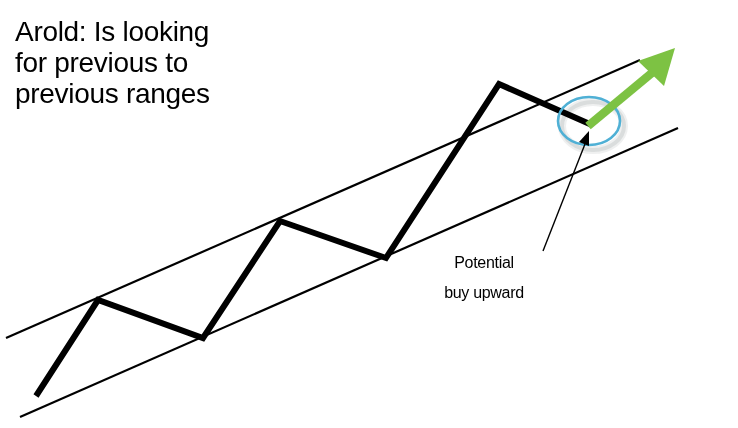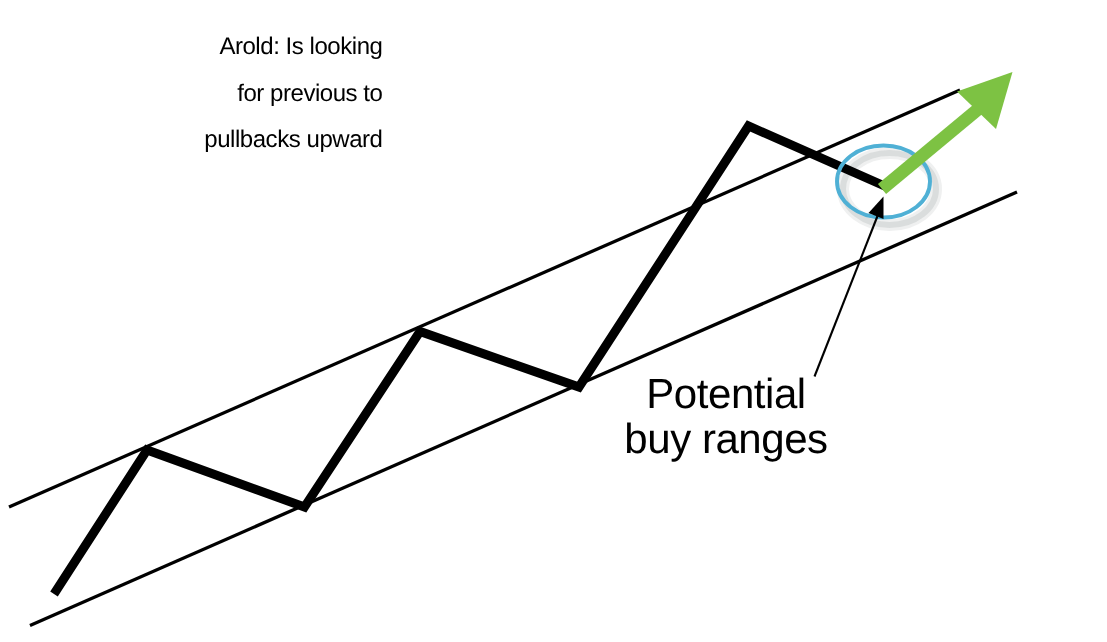--- a/index.html
+++ b/index.html
@@ -21,31 +21,31 @@
     left: 0;
     top: 0;
     width: 738px;
     height: 428px;
   }
   .note {
     position: absolute;
     left: 15px;
     top: 16px;
     width: 240px;
-    font-size: 16px;
+    font-size: 28px;
     line-height: 31px;
-    text-align: right;
+    text-align: left;
     letter-spacing: -0.3px;
   }
   .buy-label {
     position: absolute;
     left: 404px;
     top: 248px;
     width: 160px;
-    font-size: 28px;
+    font-size: 16px;
     line-height: 30px;
     text-align: center;
     letter-spacing: -0.3px;
   }
 </style>
 </head>
 <body>
 
 <div class="canvas">
 
@@ -64,21 +64,21 @@
     <polyline fill="none" stroke-width="8.5" points="588,126 653,72" stroke="#7DC243"></polyline>
     <polygon points="675,48 664,86 638,61" fill="#7DC243"></polygon>
 
     <polyline fill="none" stroke-width="1.4" points="543,251 585,144" stroke="#000000"></polyline>
     <polygon points="589,131 589,146 579,142" fill="#000000"></polygon>
   </svg>
 
   <div class="note">
     <div>Arold: Is looking</div>
     <div>for previous to</div>
-    <div>pullbacks upward</div>
+    <div>previous ranges</div>
   </div>
 
   <div class="buy-label">
     <div>Potential</div>
-    <div>buy ranges</div>
+    <div>buy upward</div>
   </div>
 
 </div>
 
 </body></html>

